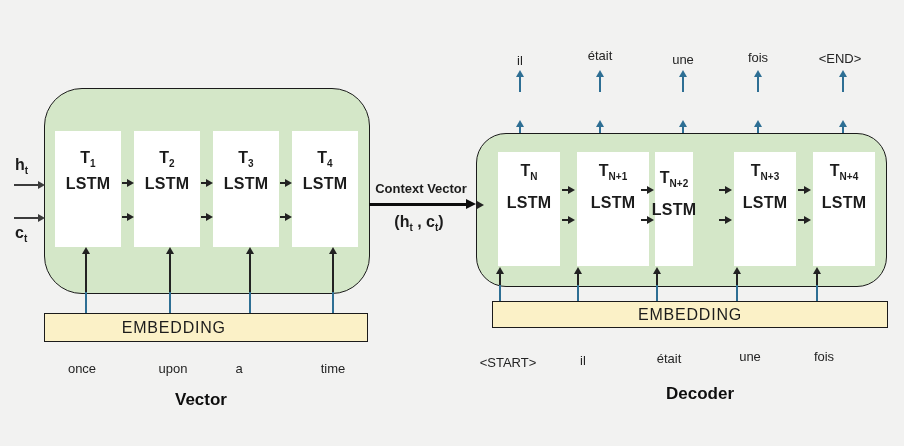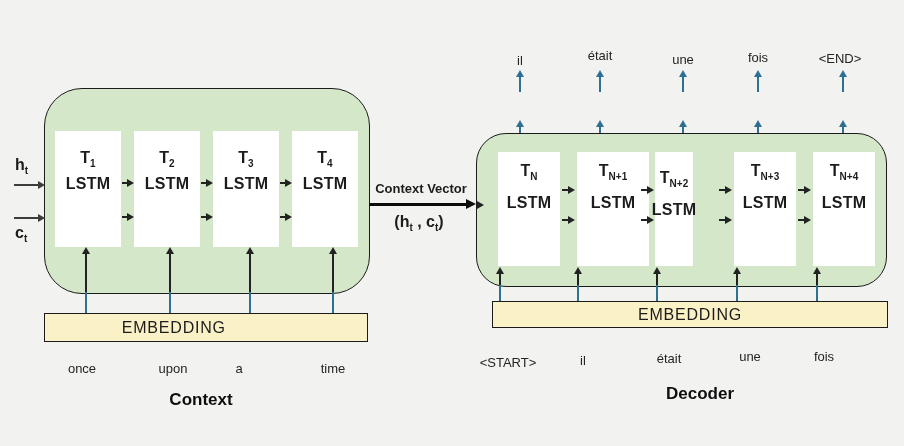--- a/index.html
+++ b/index.html
@@ -121,21 +121,21 @@
 
   <div class="bar bar-yellow" style="left:44px; top:313px; width:324px; height:29px;">
     <span class="bar-label" style="position:absolute; left:40%; transform:translateX(-50%);">EMBEDDING</span>
   </div>
 
   <span class="word" style="left:82px;  top:361px;">once</span>
   <span class="word" style="left:173px; top:361px;">upon</span>
   <span class="word" style="left:239px; top:361px;">a</span>
   <span class="word" style="left:333px; top:361px;">time</span>
 
-  <span class="title" style="left:201px; top:390px;">Context</span>
+  <span class="title" style="left:201px; top:390px;">Vector</span>
 
   <span class="ctx-label" style="left:421px; top:181px;">Context Vector</span>
   <div class="hline black" style="left:369px; top:203px; width:99px; height:3px;"></div>
   <div class="head-right big" style="left:466px; top:199px;"></div>
   <div class="tuple" style="left:419px; top:213px;">
     <span>(h</span><sub>t</sub><span> , c</span><sub>t</sub><span>)</span>
   </div>
 
   <span class="word" style="left:520px; top:53px;">il</span>
   <span class="word" style="left:600px; top:48px;">était</span>

